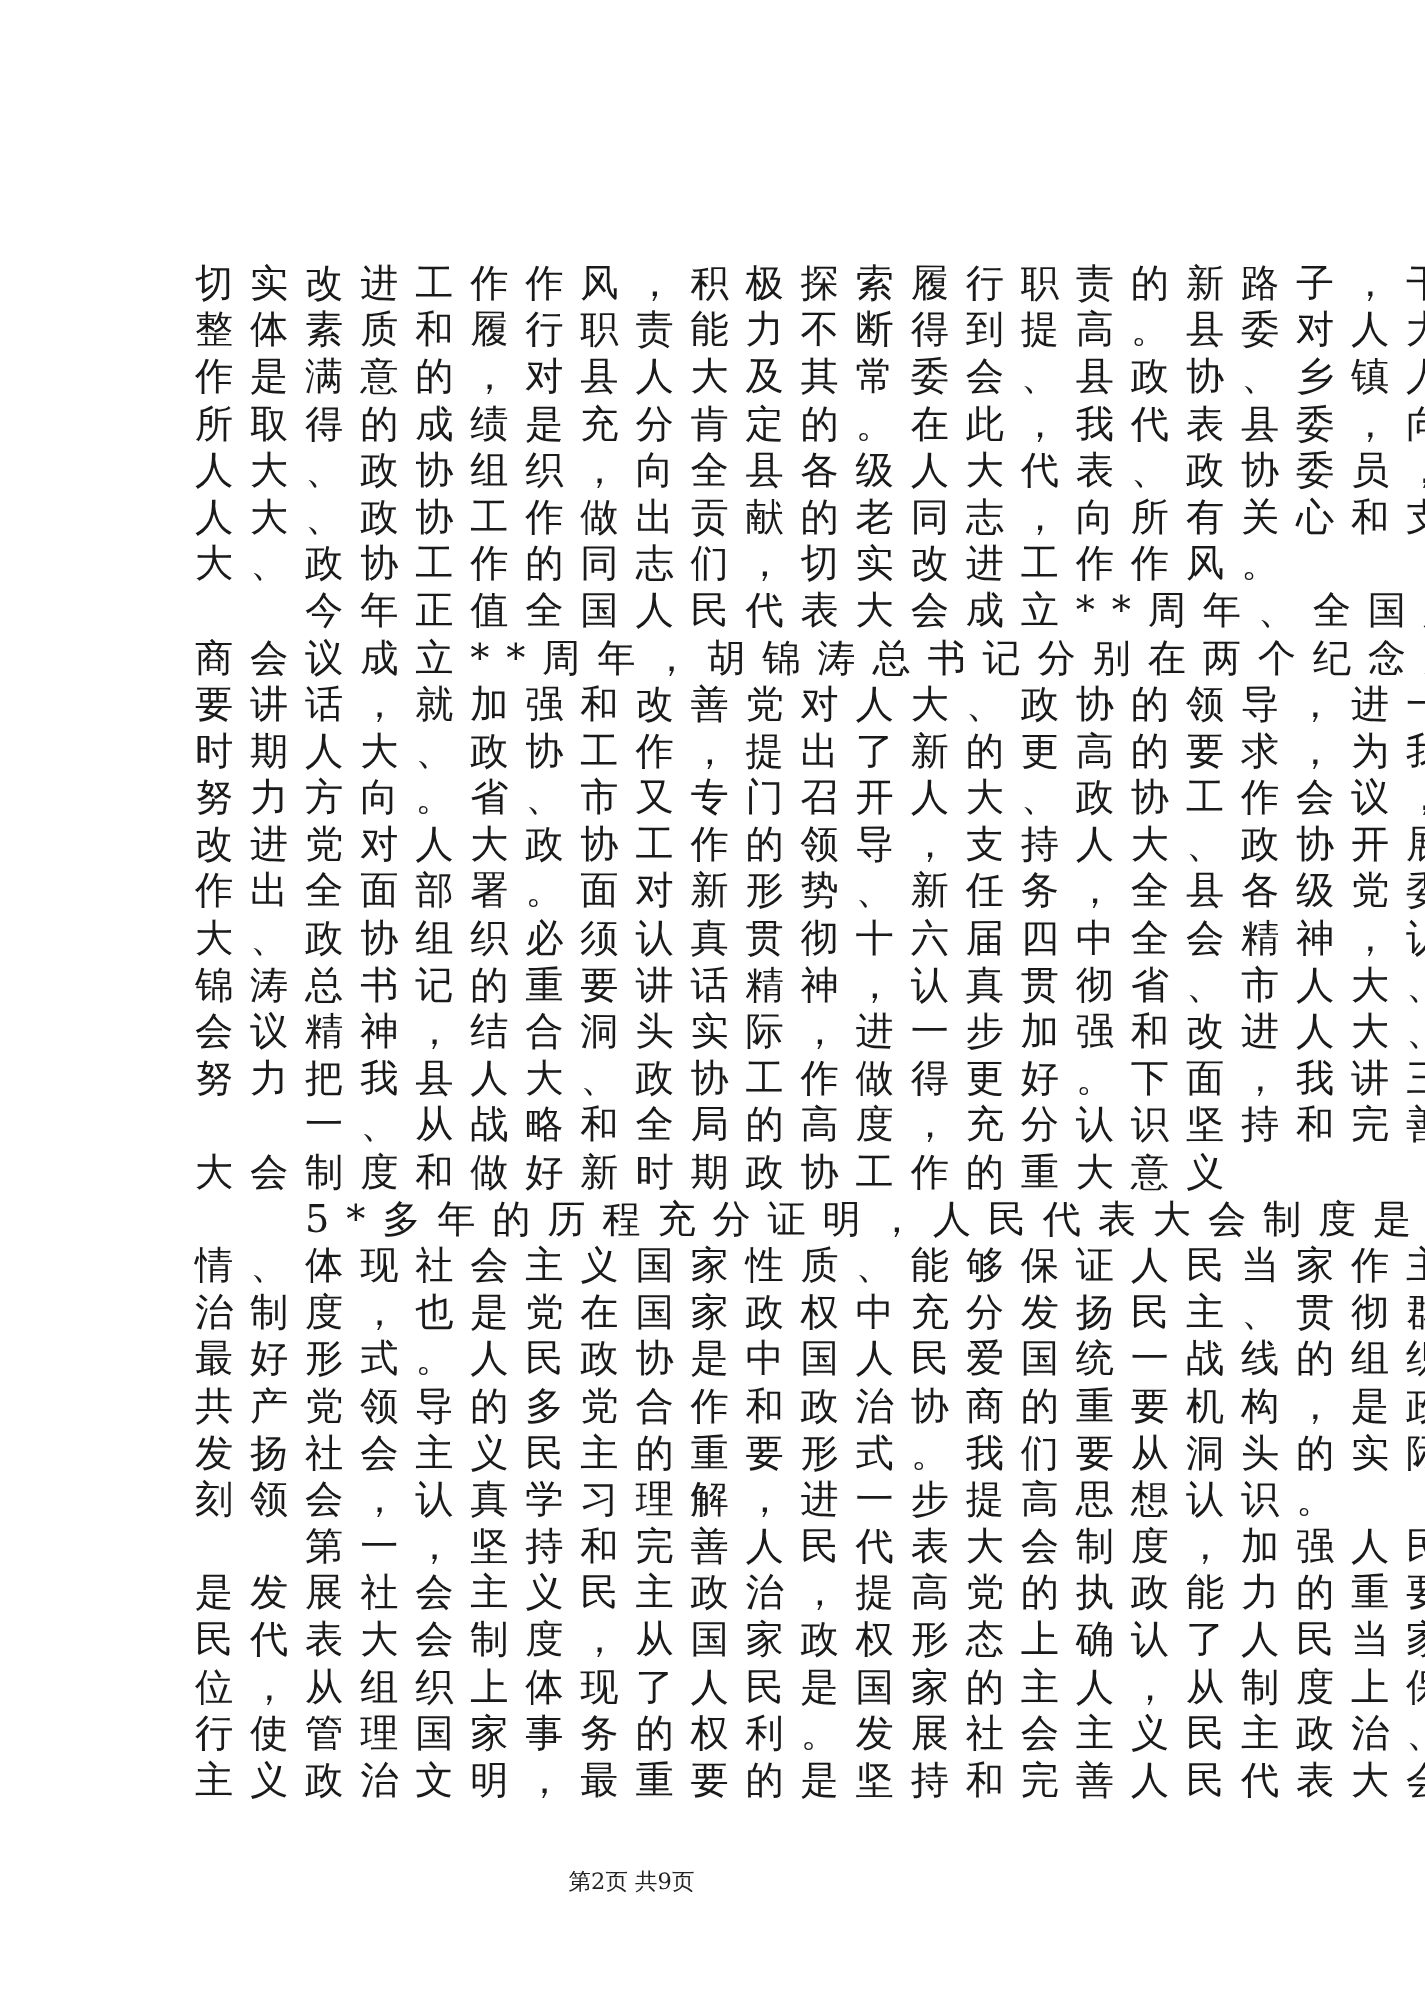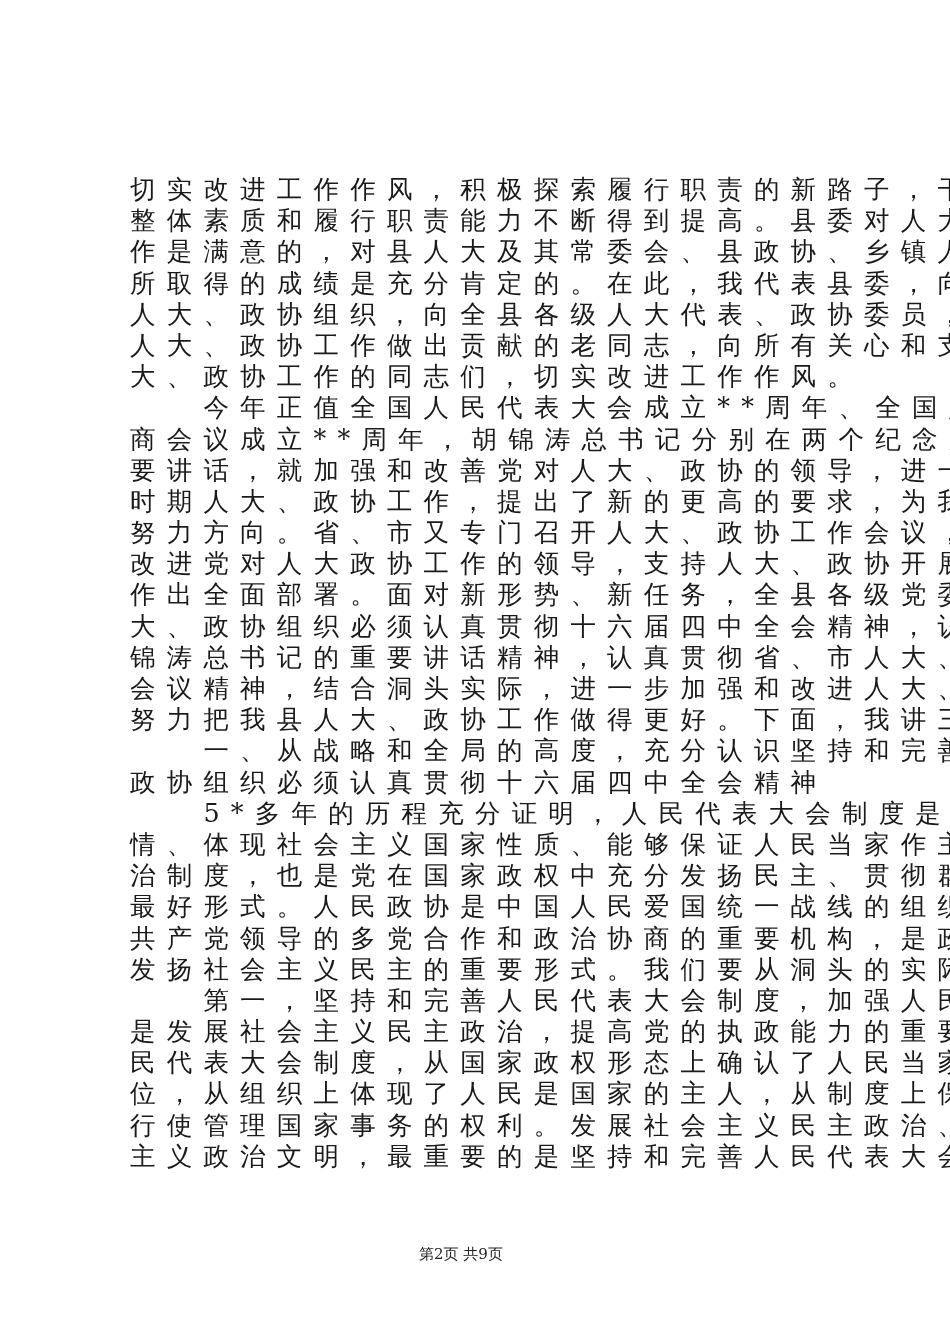--- a/index.html
+++ b/index.html
@@ -7,21 +7,21 @@
   .page { position: absolute; left: 0; top: 0; width: 950px; height: 1344px; background: #fff; }
   .body-text {
     position: absolute; left: 130px; top: 174px; width: 700px;
     font-family: "DejaVu Serif", "Liberation Serif", serif;
     font-size: 25.5px; line-height: 31.2px; color: #1a1a1a;
     letter-spacing: 11.2px;
   }
   .line { white-space: nowrap; height: 31.2px; }
   .footer {
     position: absolute; left: 0; width: 842px; top: 1245px; text-align: center;
-    font-family: "DejaVu Serif", "Liberation Serif", serif; font-size: 15px; color: #222; margin-left: 40px;
+    font-family: "DejaVu Serif", "Liberation Serif", serif; font-size: 15px; color: #222;
   }
 </style>
 </head>
 <body>
 
 <div class="page">
   <div class="body-text" id="body-text">
       <div class="line">切实改进工作作风，积极探索履行职责的新路子，干部队伍的</div>
       <div class="line">整体素质和履行职责能力不断得到提高。县委对人大、政协工</div>
       <div class="line">作是满意的，对县人大及其常委会、县政协、乡镇人大在工作</div>
@@ -34,27 +34,28 @@
       <div class="line">要讲话，就加强和改善党对人大、政协的领导，进一步做好新</div>
       <div class="line">时期人大、政协工作，提出了新的更高的要求，为我们指明了</div>
       <div class="line">努力方向。省、市又专门召开人大、政协工作会议，就加强和</div>
       <div class="line">改进党对人大政协工作的领导，支持人大、政协开展各项工作</div>
       <div class="line">作出全面部署。面对新形势、新任务，全县各级党委和各级人</div>
       <div class="line">大、政协组织必须认真贯彻十六届四中全会精神，认真贯彻胡</div>
       <div class="line">锦涛总书记的重要讲话精神，认真贯彻省、市人大、政协工作</div>
       <div class="line">会议精神，结合洞头实际，进一步加强和改进人大、政协工作，</div>
       <div class="line">努力把我县人大、政协工作做得更好。下面，我讲三个问题。</div>
       <div class="line">　　一、从战略和全局的高度，充分认识坚持和完善人民代表</div>
-      <div class="line">政协组织必须认真贯彻十六届四中全会精神</div>
+      <div class="line">大会制度和做好新时期政协工作的重大意义</div>
       <div class="line">　　5*多年的历程充分证明，人民代表大会制度是符合中国国</div>
       <div class="line">情、体现社会主义国家性质、能够保证人民当家作主的根本政</div>
       <div class="line">治制度，也是党在国家政权中充分发扬民主、贯彻群众路线的</div>
       <div class="line">最好形式。人民政协是中国人民爱国统一战线的组织，是中国</div>
       <div class="line">共产党领导的多党合作和政治协商的重要机构，是政治生活中</div>
       <div class="line">发扬社会主义民主的重要形式。我们要从洞头的实际出发，深</div>
+      <div class="line">刻领会，认真学习理解，进一步提高思想认识。</div>
       <div class="line">　　第一，坚持和完善人民代表大会制度，加强人民政协工作，</div>
       <div class="line">是发展社会主义民主政治，提高党的执政能力的重要途径。人</div>
       <div class="line">民代表大会制度，从国家政权形态上确认了人民当家作主的地</div>
       <div class="line">位，从组织上体现了人民是国家的主人，从制度上保证了人民</div>
       <div class="line">行使管理国家事务的权利。发展社会主义民主政治、建设社会</div>
       <div class="line">主义政治文明，最重要的是坚持和完善人民代表大会制度。坚</div>
     </div>
   <div class="footer">第2页 共9页</div>
 </div>
 

